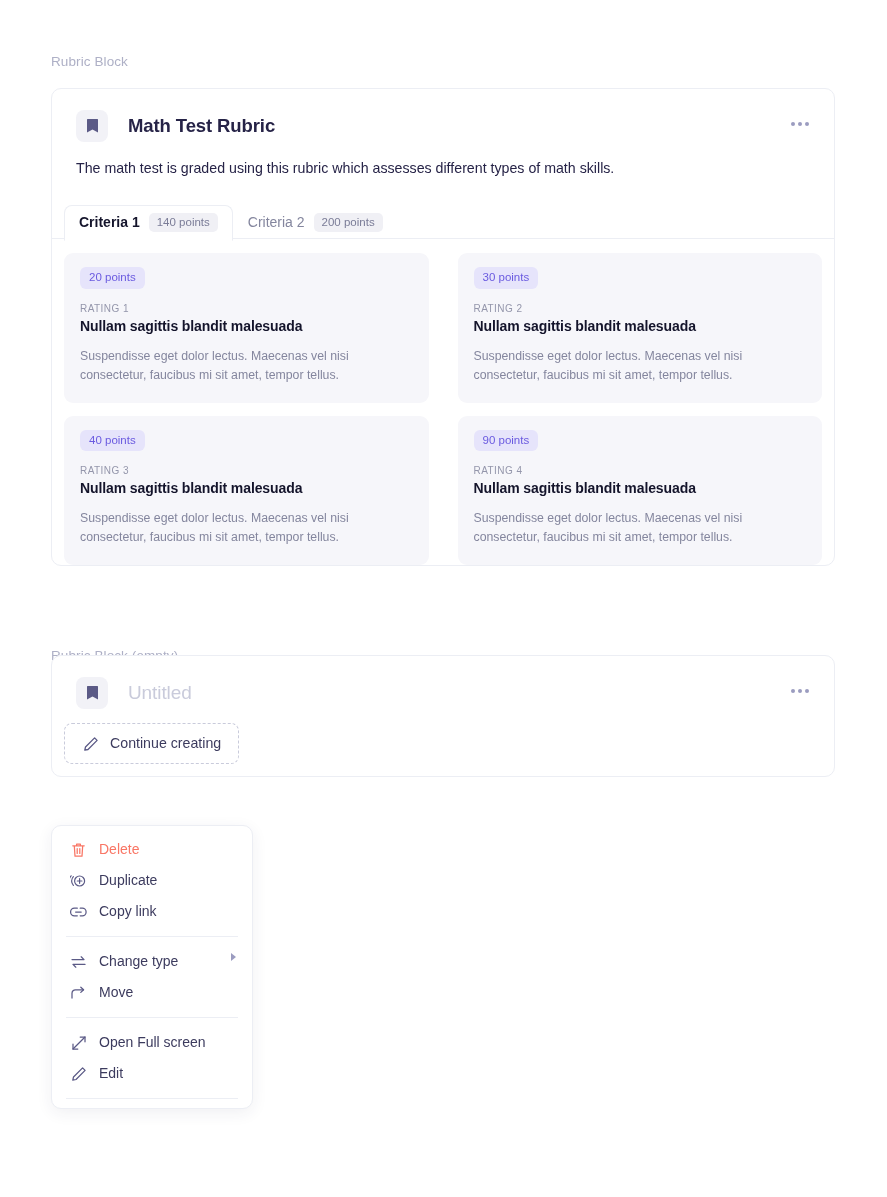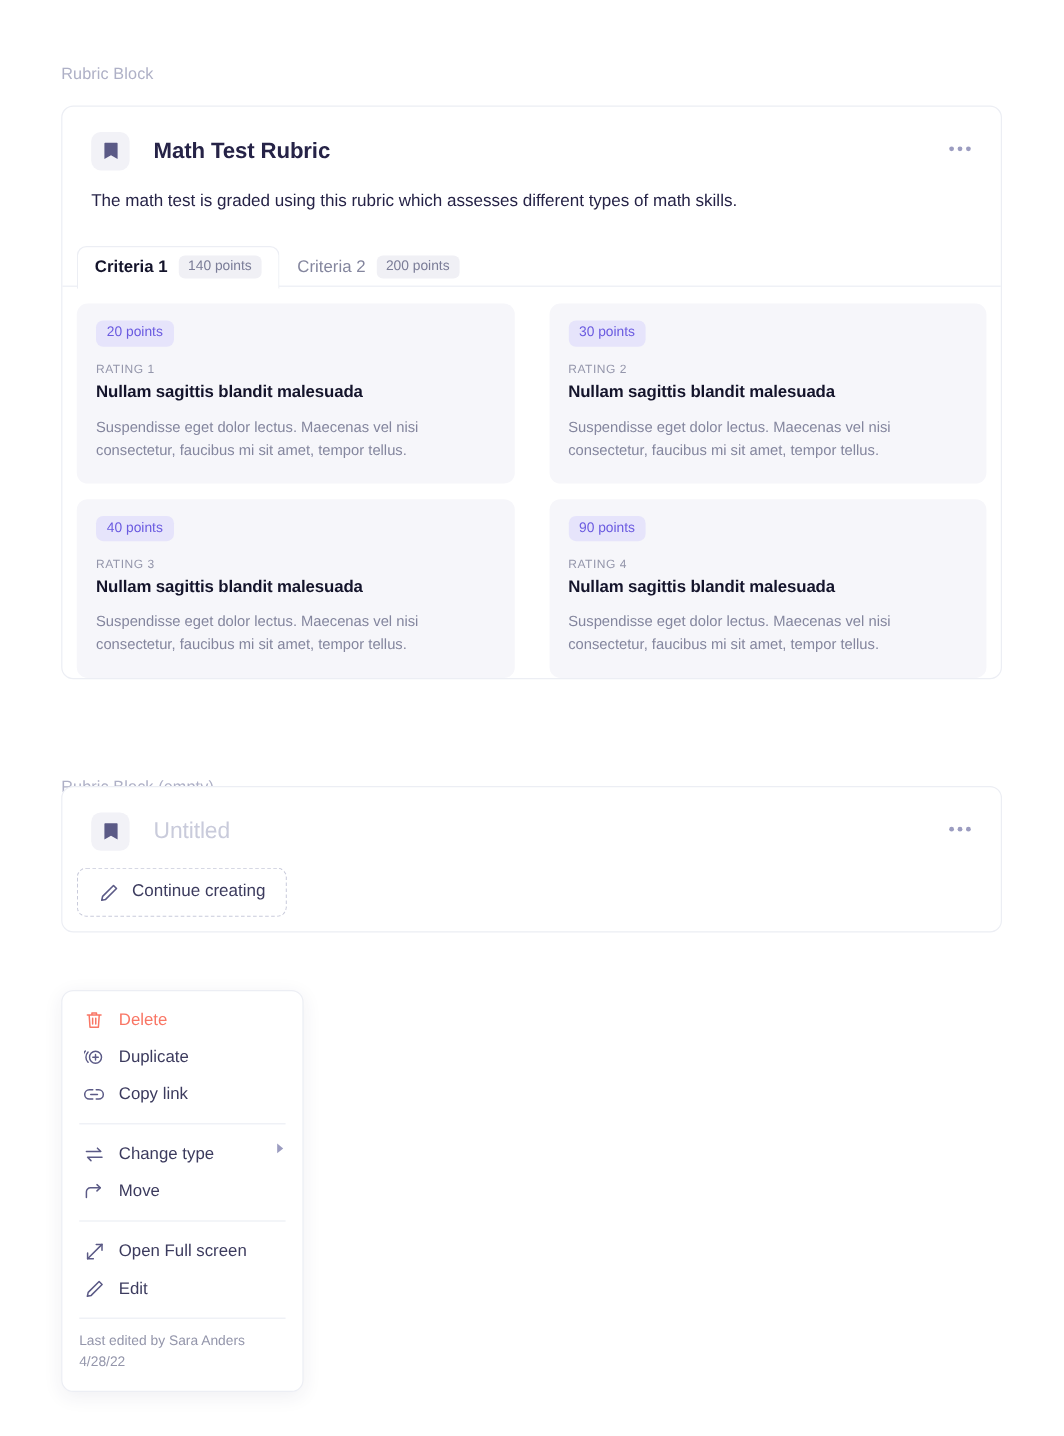--- a/index.html
+++ b/index.html
@@ -418,20 +418,16 @@
       <span class="menu-icon">
         <svg width="16" height="16" viewBox="0 0 16 16" fill="none" stroke="#5b5a86" stroke-width="1.25" stroke-linecap="round" stroke-linejoin="round">
           <path d="M11.6 1.9l2.5 2.5L5 13.5l-3.2.7.7-3.2z"></path>
         </svg>
       </span>
       <span class="mi-label">Edit</span>
     </div>
 
     <div class="menu-sep"></div>
 
-    <div class="menu-footer">
-      <div>Last edited by Sara Anders</div>
-      <div>4/28/22</div>
-    </div>
 
   </div>
 
 </div>
 
 </body></html>

